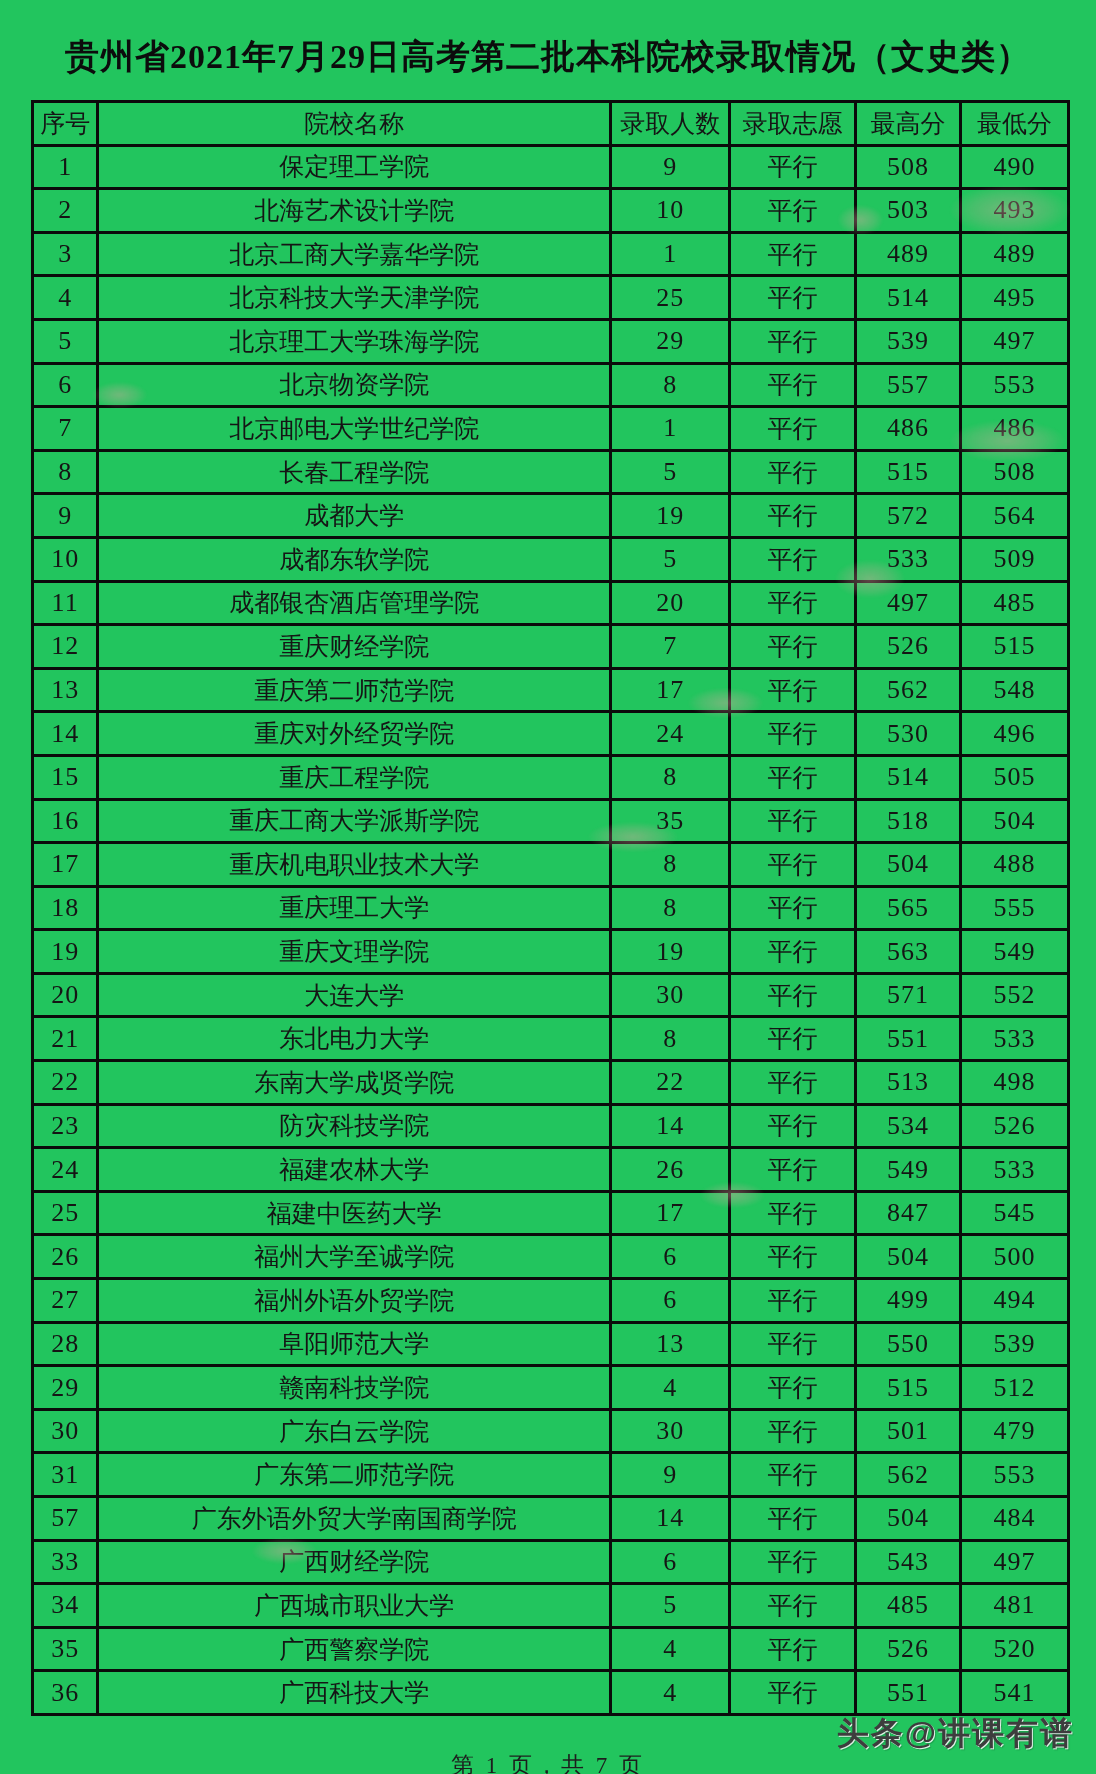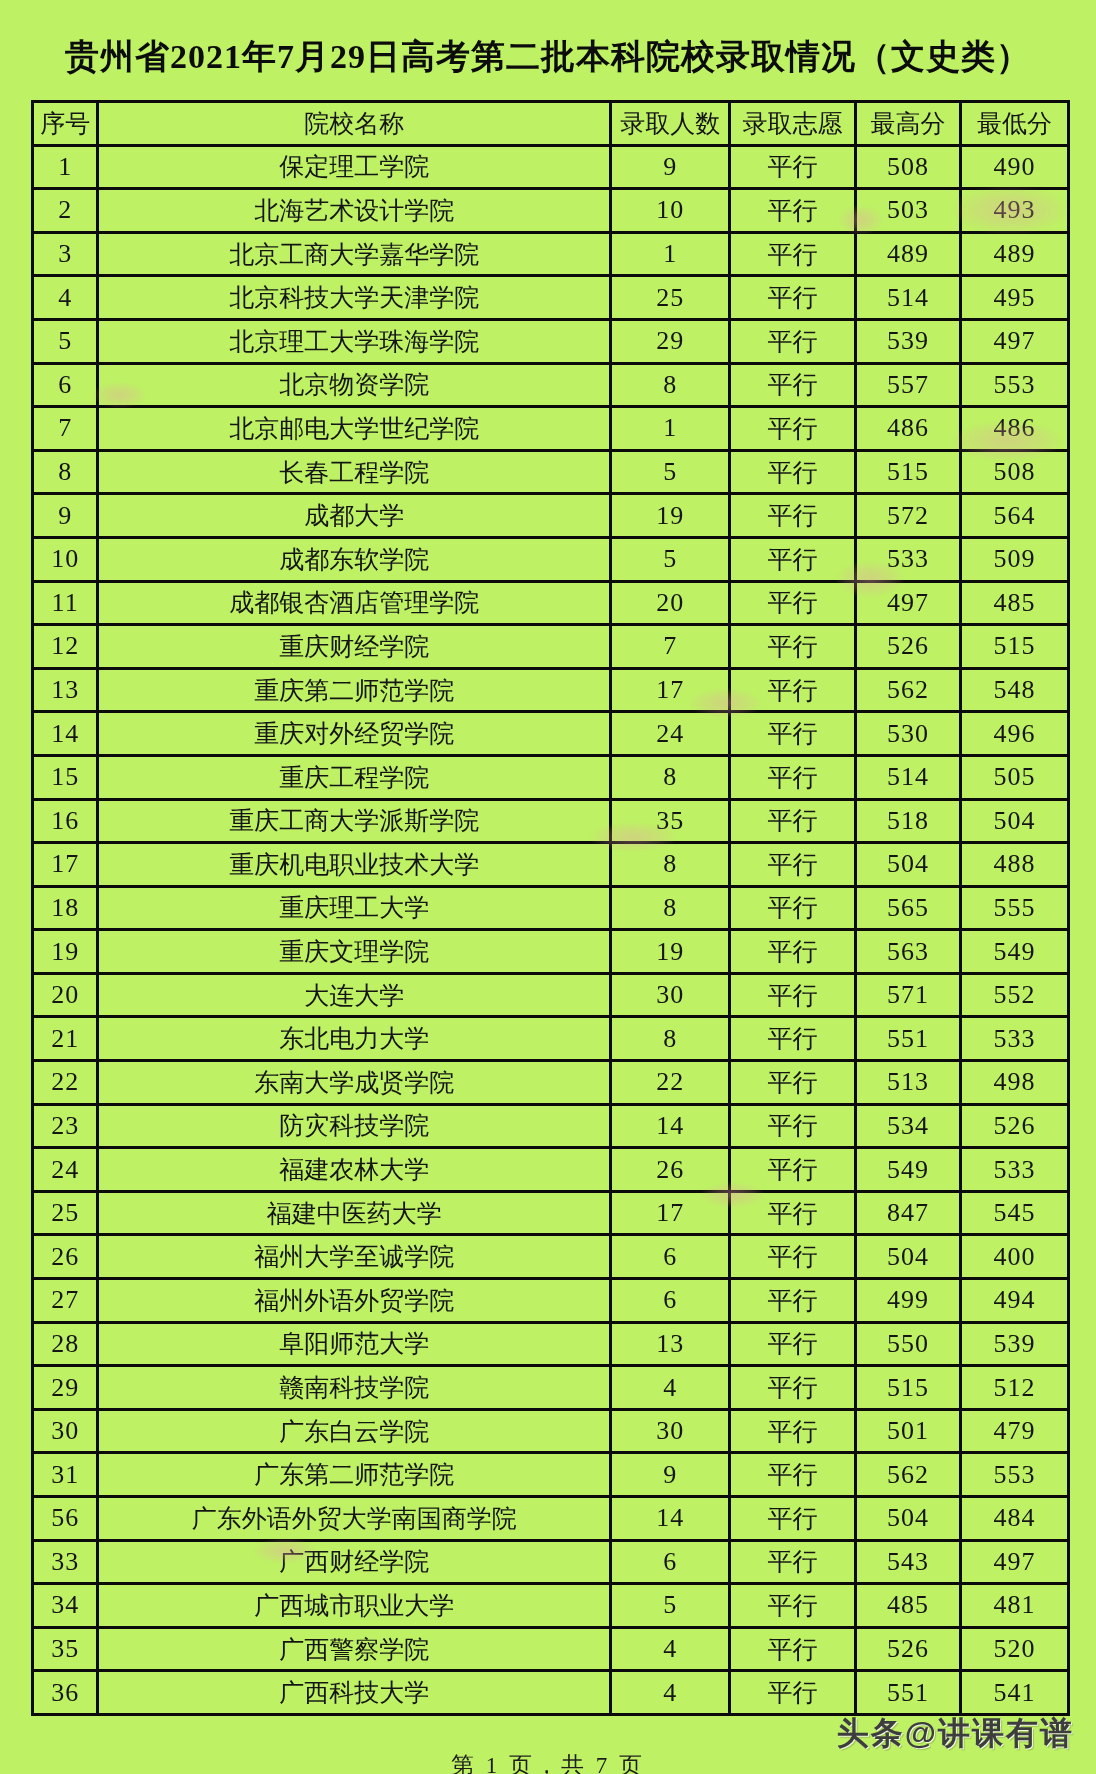--- a/index.html
+++ b/index.html
@@ -5,21 +5,21 @@
   html, body { margin: 0; padding: 0; }
   body {
     width: 1096px; height: 1774px;
     background: #ffffff;
     font-family: "Liberation Serif", "DejaVu Serif", serif;
     color: #111;
   }
   .page {
     position: relative;
     width: 1096px; height: 1774px;
-    background: #bef264;
+    background: #22c55e;
     overflow: hidden;
   }
   .title {
     position: absolute;
     top: 34px; left: 0; width: 100%;
     margin: 0;
     text-align: center;
     font-size: 34px;
     font-weight: bold;
     letter-spacing: 1px;
@@ -299,21 +299,21 @@
           <td class="">平行</td>
           <td class="num">847</td>
           <td class="num">545</td>
         </tr>
         <tr>
           <td class="num">26</td>
           <td>福州大学至诚学院</td>
           <td class="num">6</td>
           <td class="">平行</td>
           <td class="num">504</td>
-          <td class="num">400</td>
+          <td class="num">500</td>
         </tr>
         <tr>
           <td class="num">27</td>
           <td>福州外语外贸学院</td>
           <td class="num">6</td>
           <td class="">平行</td>
           <td class="num">499</td>
           <td class="num">494</td>
         </tr>
         <tr>
@@ -342,21 +342,21 @@
         </tr>
         <tr>
           <td class="num">31</td>
           <td>广东第二师范学院</td>
           <td class="num">9</td>
           <td class="">平行</td>
           <td class="num">562</td>
           <td class="num">553</td>
         </tr>
         <tr>
-          <td class="num">56</td>
+          <td class="num">57</td>
           <td>广东外语外贸大学南国商学院</td>
           <td class="num">14</td>
           <td class="">平行</td>
           <td class="num">504</td>
           <td class="num">484</td>
         </tr>
         <tr>
           <td class="num">33</td>
           <td>广西财经学院</td>
           <td class="num">6</td>

